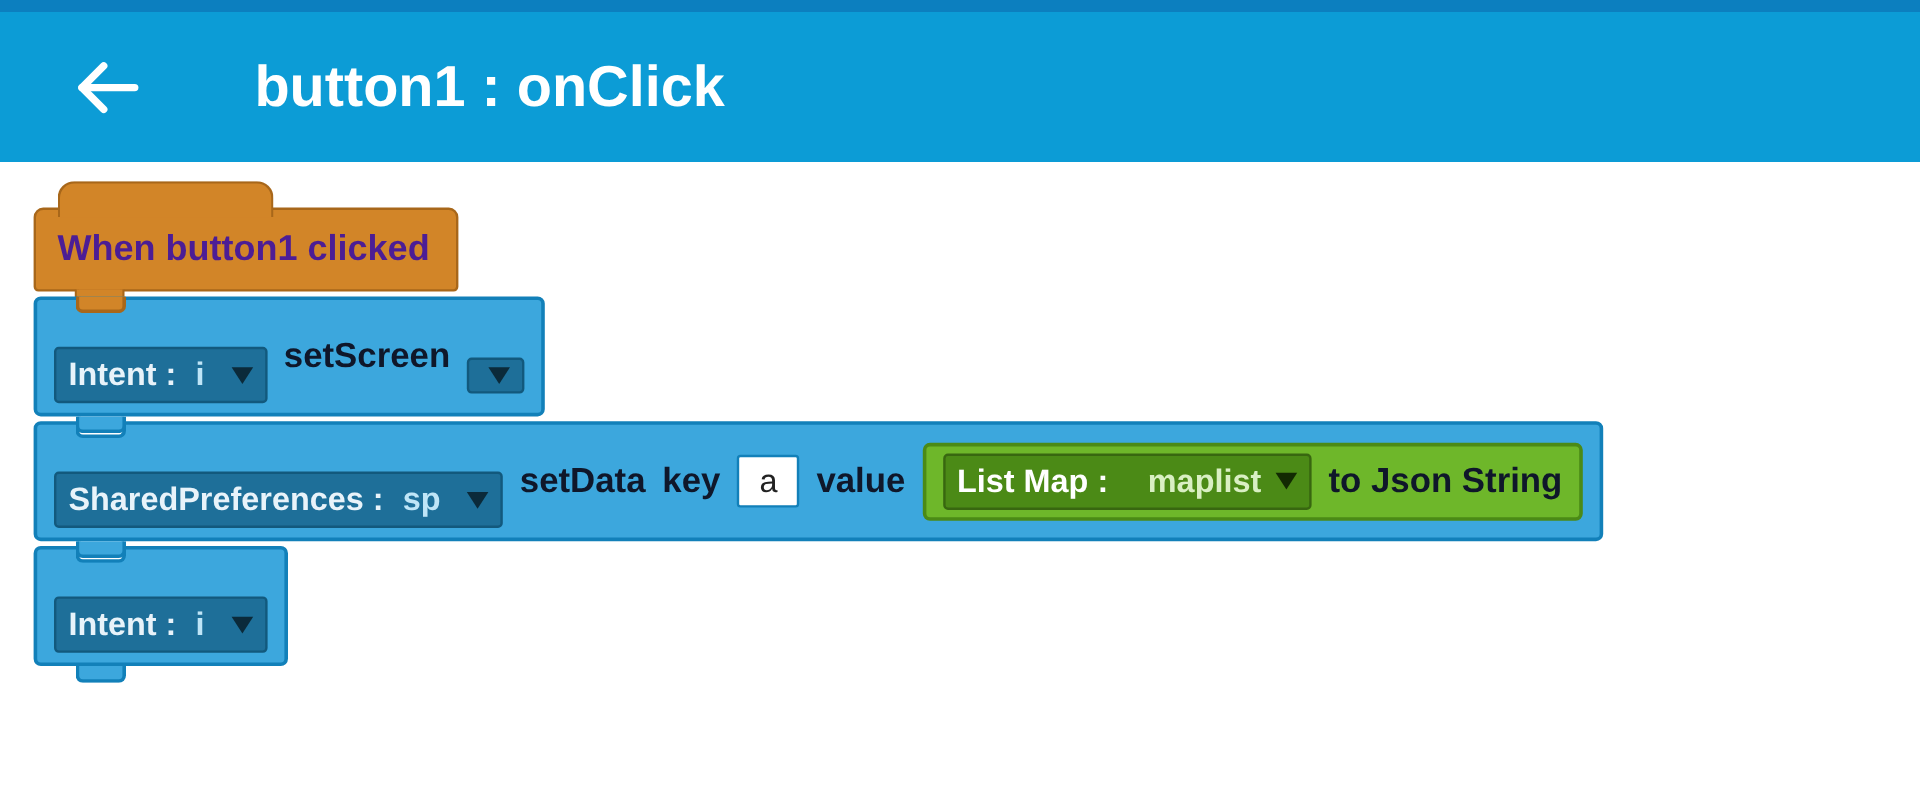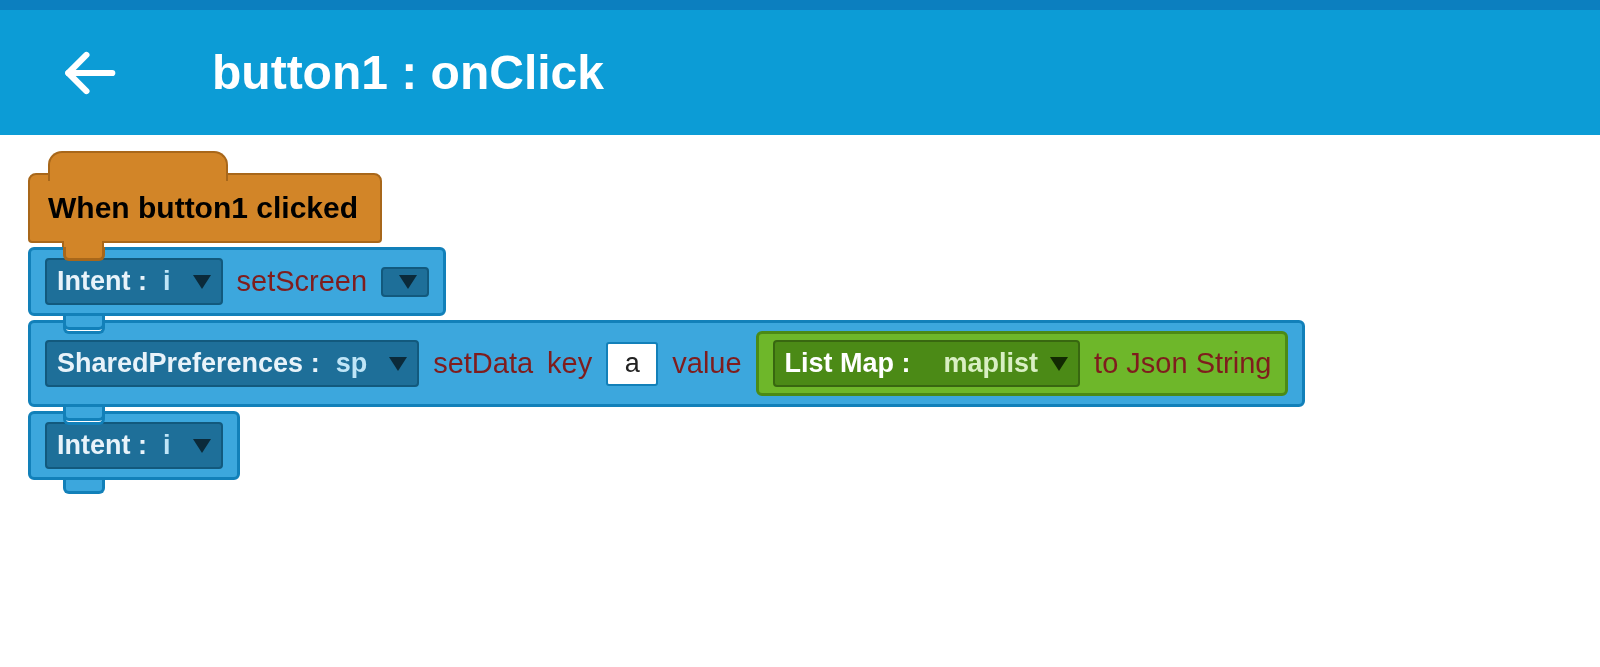--- a/index.html
+++ b/index.html
@@ -47,21 +47,21 @@
     padding-top: 38px;
     padding-left: 28px;
     position: relative;
   }
 
   
   .hat-block {
     position: relative;
     display: inline-block;
     background: #d28528;
-    color: #000000;
+    color: #4c1d95;
     font-weight: 700;
     font-size: 30px;
     padding: 16px 22px 16px 18px;
     border-radius: 8px 8px 4px 4px;
     border: 2px solid #a8671a;
   }
   .hat-bump {
     position: absolute;
     top: -24px;
     left: 18px;
@@ -134,37 +134,38 @@
   .dark-slot {
     background: #1e6f99;
     border: 2px solid #12597d;
     border-radius: 4px;
     padding: 6px 10px;
     display: flex;
     align-items: center;
     gap: 10px;
     font-size: 27px;
     color: #e8f3fa;
+    margin-top: 31px;
   }
   .dark-slot .val {
     color: #bfe5f7;
     padding: 0 6px;
   }
   .tri {
     width: 0;
     height: 0;
     border-left: 9px solid transparent;
     border-right: 9px solid transparent;
     border-top: 14px solid #0b2a3a;
     margin-left: 6px;
   }
 
   .label {
-    color: #7f1d1d;
-    font-weight: 400;
+    color: #0f172a;
+    font-weight: 700;
   }
 
   .white-input {
     background: #ffffff;
     color: #222;
     border: 2px solid #1280b9;
     border-radius: 3px;
     min-width: 52px;
     height: 44px;
     text-align: center;

